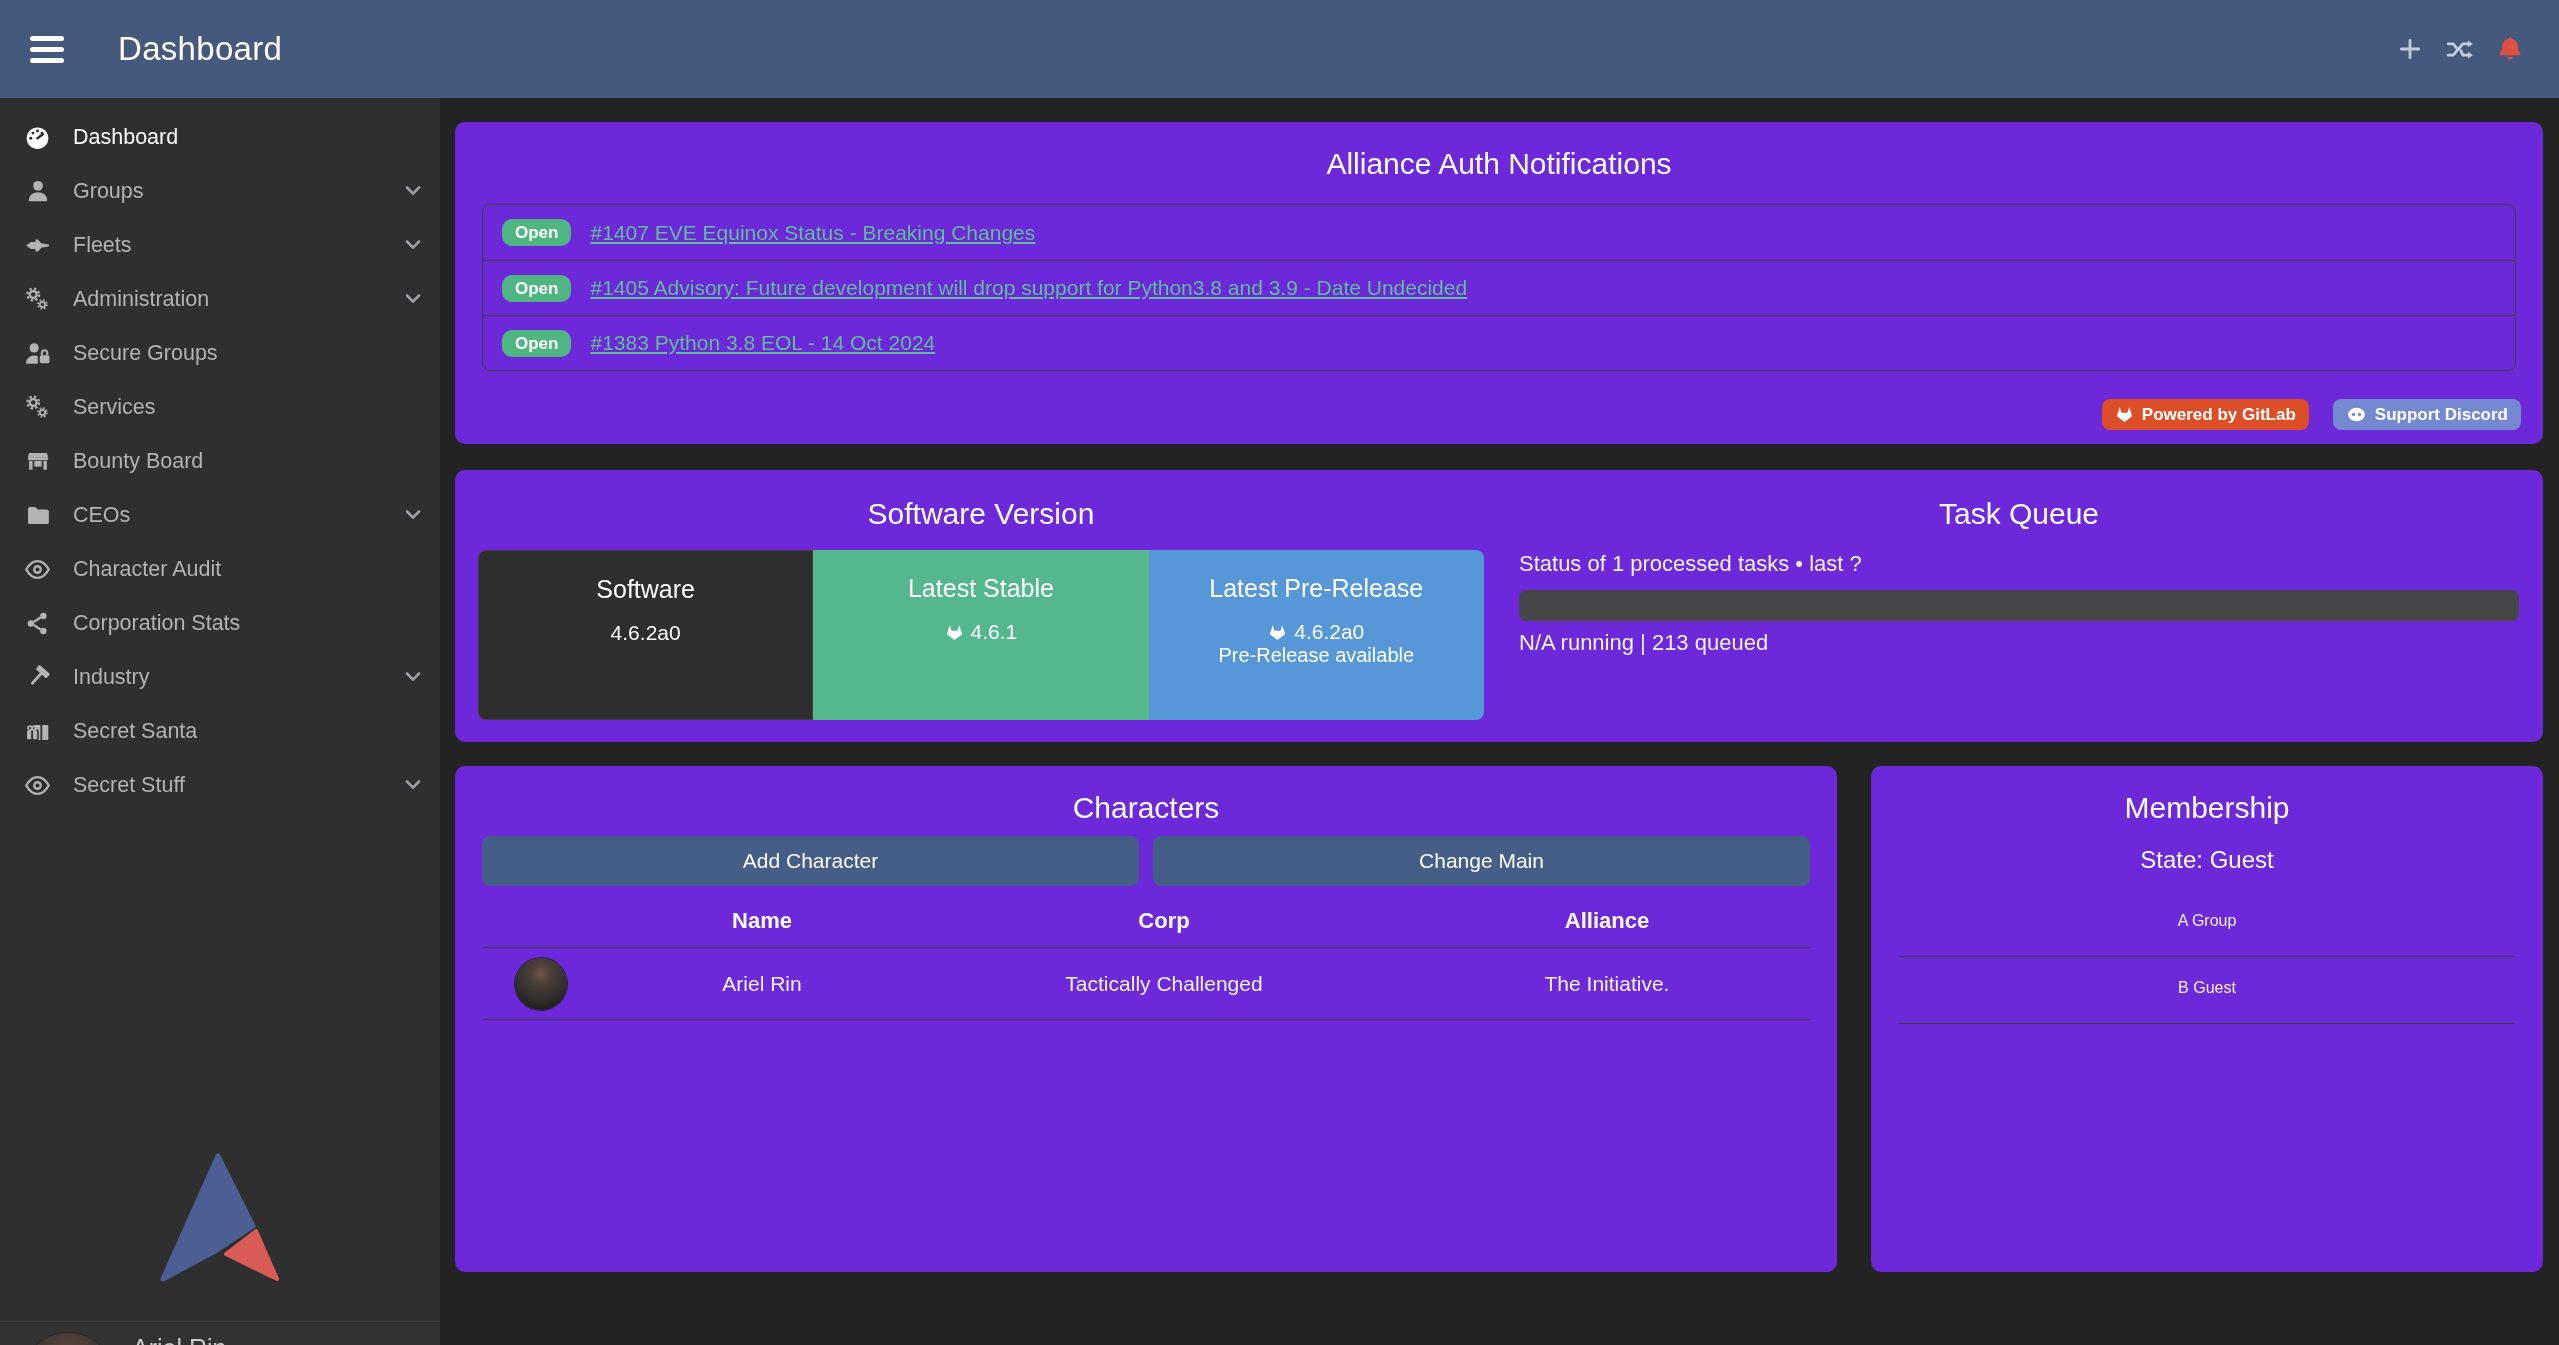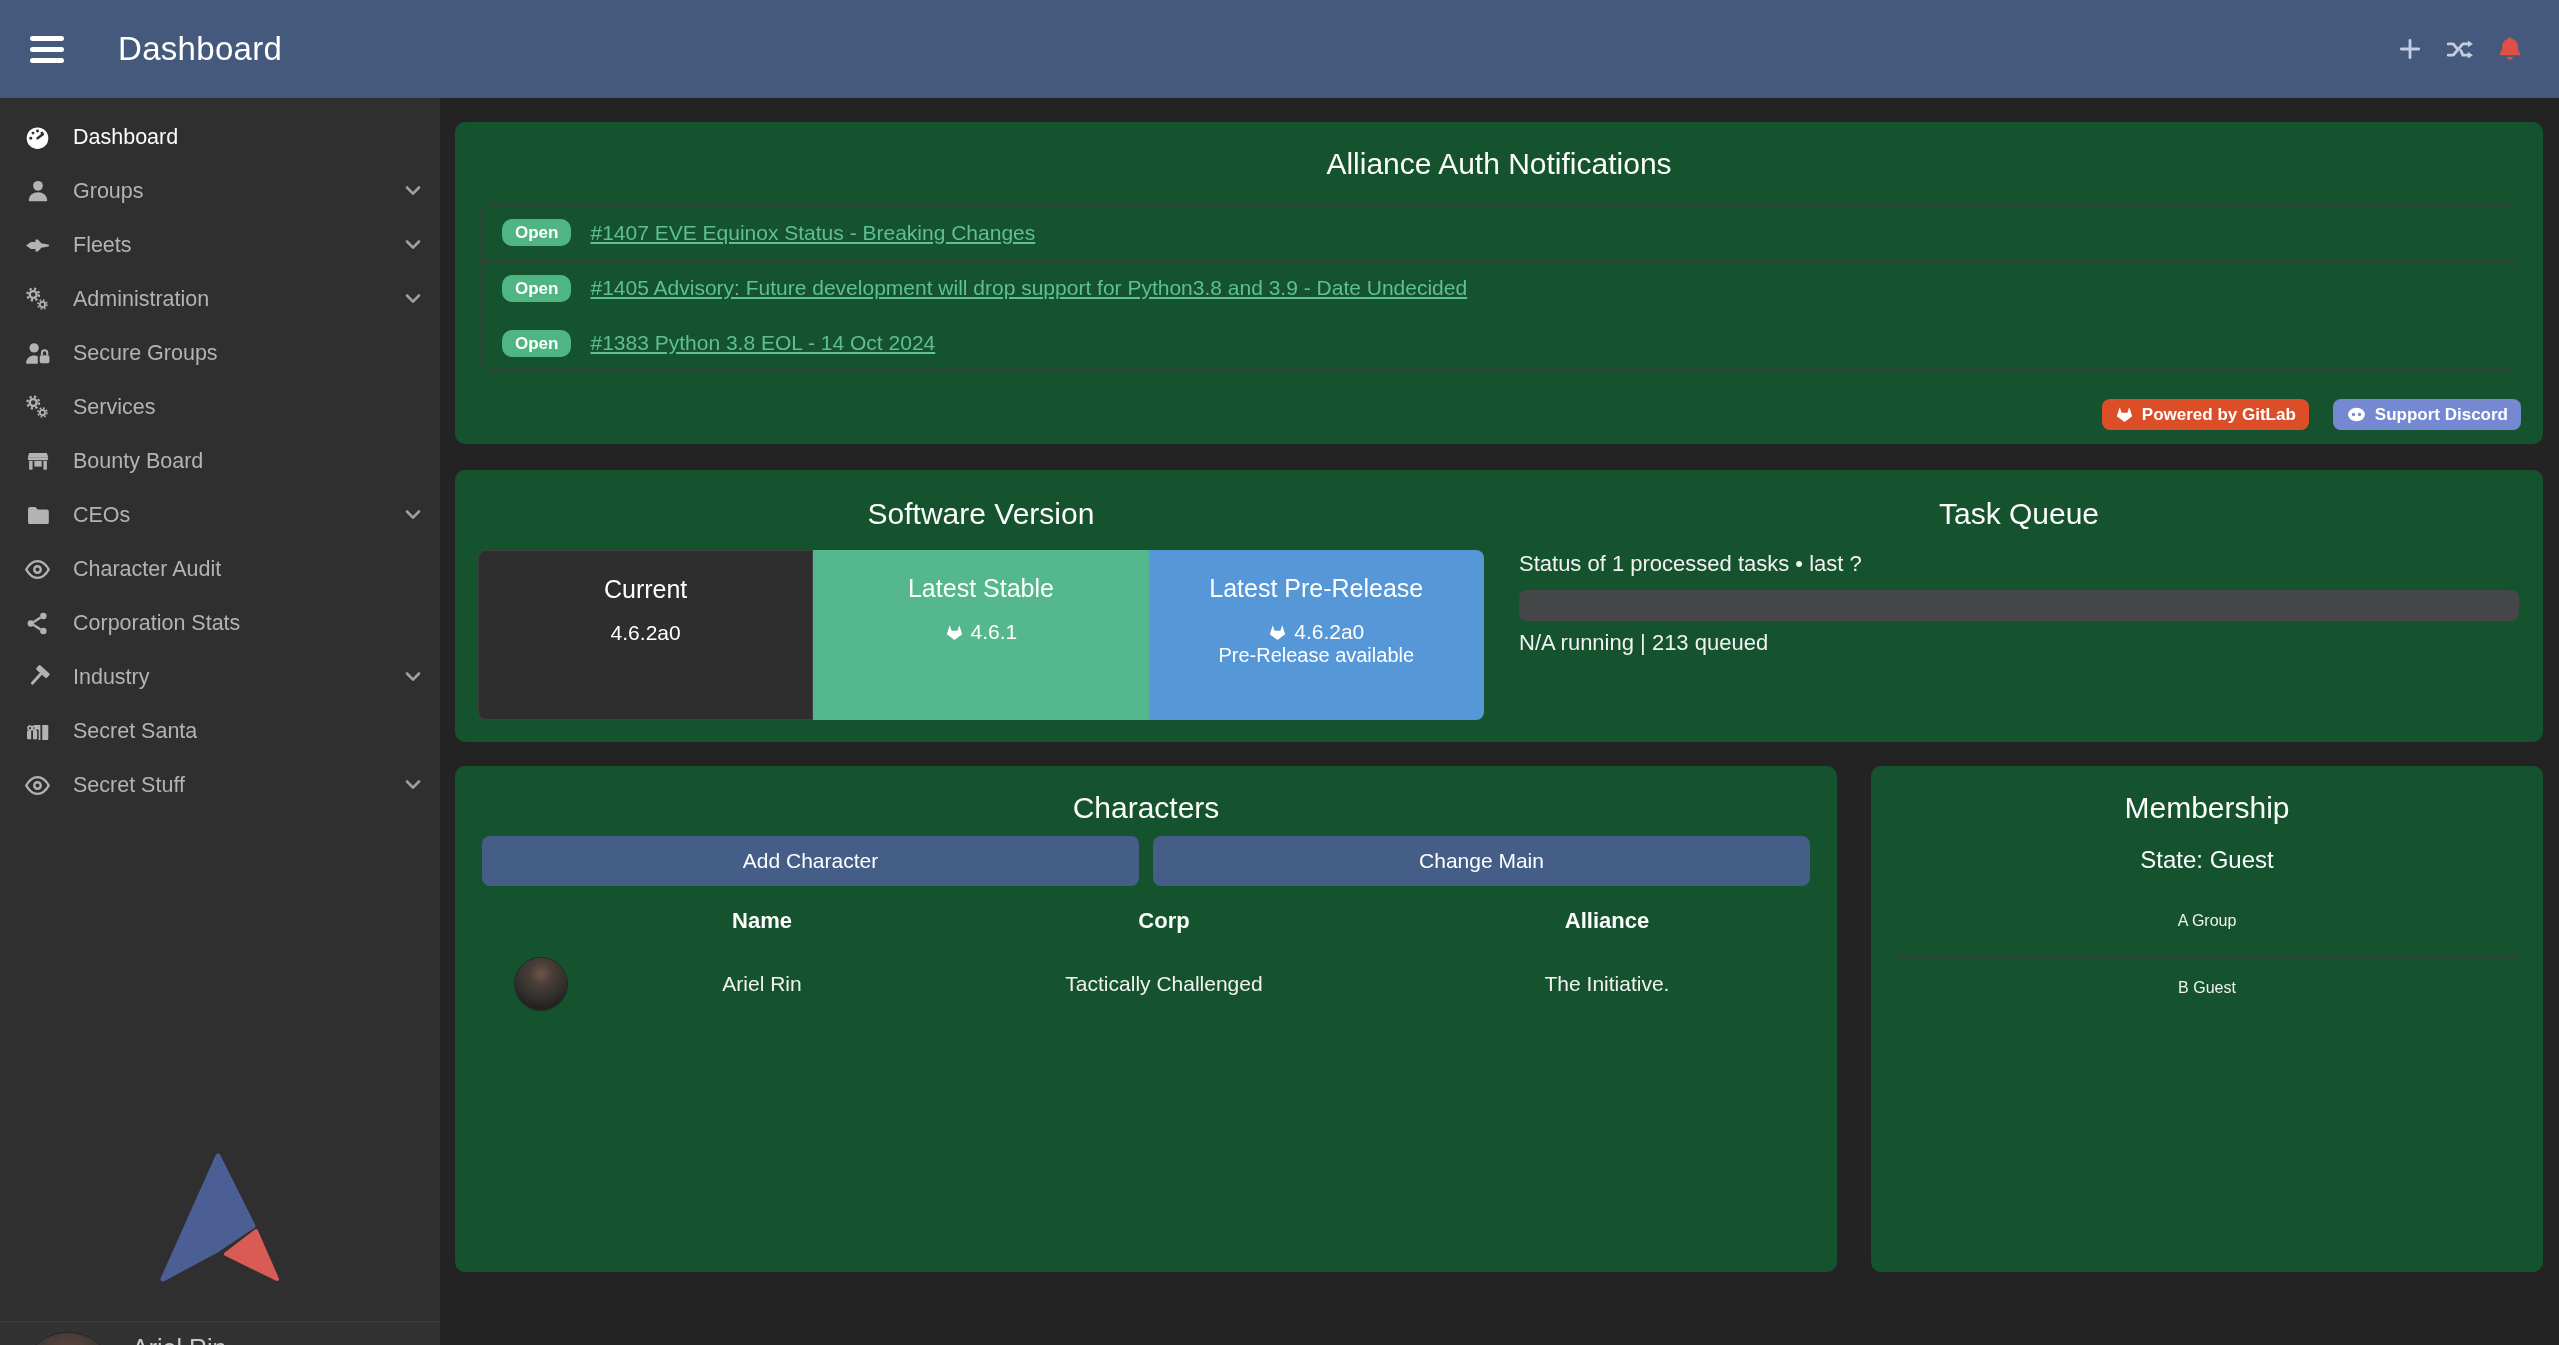--- a/index.html
+++ b/index.html
@@ -30,21 +30,21 @@
 
   
   .user-panel { position:absolute; left:0; top:1223px; width:440px; height:122px;
     background:#323233; border-top:1px solid #3e3e3f; }
   .u-avatar { position:absolute; left:21px; top:11px; width:94px; height:94px; border-radius:50%;
     background:radial-gradient(circle at 50% 28%, #7a5a48 0%, #55423a 18%, #3a3634 45%, #232120 80%);
     box-shadow:0 0 0 1px #262626; }
   .u-name { position:absolute; left:132px; top:12px; font-size:25px; color:#cbcbcb; }
 
   
-  .panel { position:absolute; background:#14532d; border-radius:10px; }
+  .panel { position:absolute; background:#6d28d9; border-radius:10px; }
   .panel-title { font-size:30px; color:#fdfdfd; font-weight:500; text-align:center; line-height:40px; }
 
   
   #p-notif { left:455px; top:122px; width:2088px; height:322px; padding-top:22px; }
   .notif-list { margin:20px 27px 0 27px; border:1px solid #3e3e3f; border-radius:8px; overflow:hidden; }
   .notif-row { height:55px; display:flex; align-items:center; padding:0 19px; }
   .notif-row + .notif-row { border-top:1px solid #3e3e3f; }
   .open-badge { background:#4fb582; color:#fff; font-size:17px; font-weight:bold;
     padding:5px 13px; border-radius:10px; line-height:1; }
   .notif-link { margin-left:19px; font-size:21px; color:#5fbf97; text-decoration:underline; cursor:pointer; }
@@ -404,21 +404,21 @@
         <span>Support Discord</span>
       </span>
     </div>
   </div>
 
   <div class="panel" id="p-soft">
     <div class="soft-left">
       <div class="panel-title">Software Version</div>
       <div class="ver-row">
         <div class="ver-box ver-current">
-          <div class="v-lbl">Current</div>
+          <div class="v-lbl">Software</div>
           <div class="v-val">4.6.2a0</div>
         </div>
         <div class="ver-box ver-stable">
           <div class="v-lbl">Latest Stable</div>
           <div class="v-val">
             <svg width="19" height="19" viewBox="0 0 24 24" style="color:#fff">
                 <use href="#i-fox"></use>
               </svg>
             <span>4.6.1</span>
           </div>

